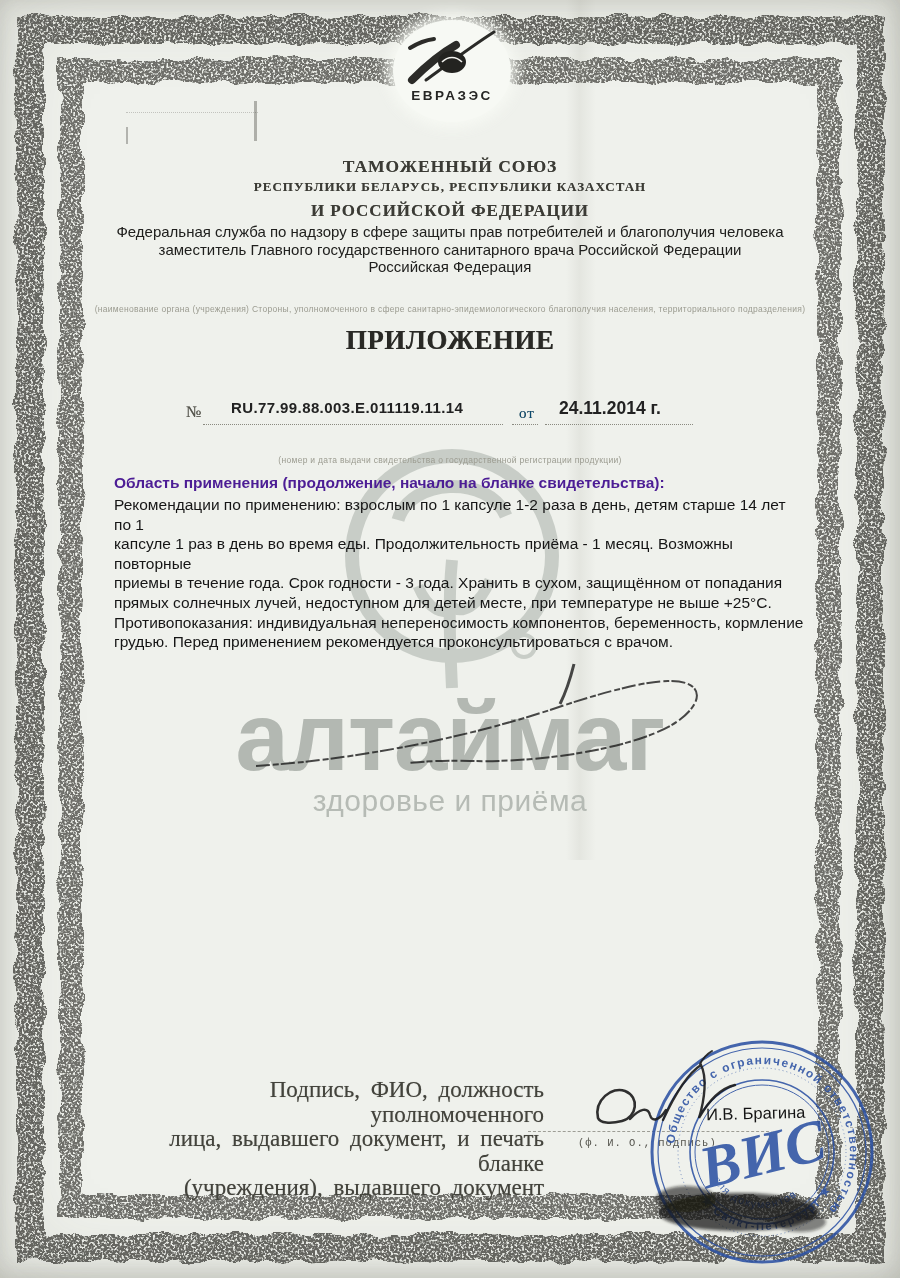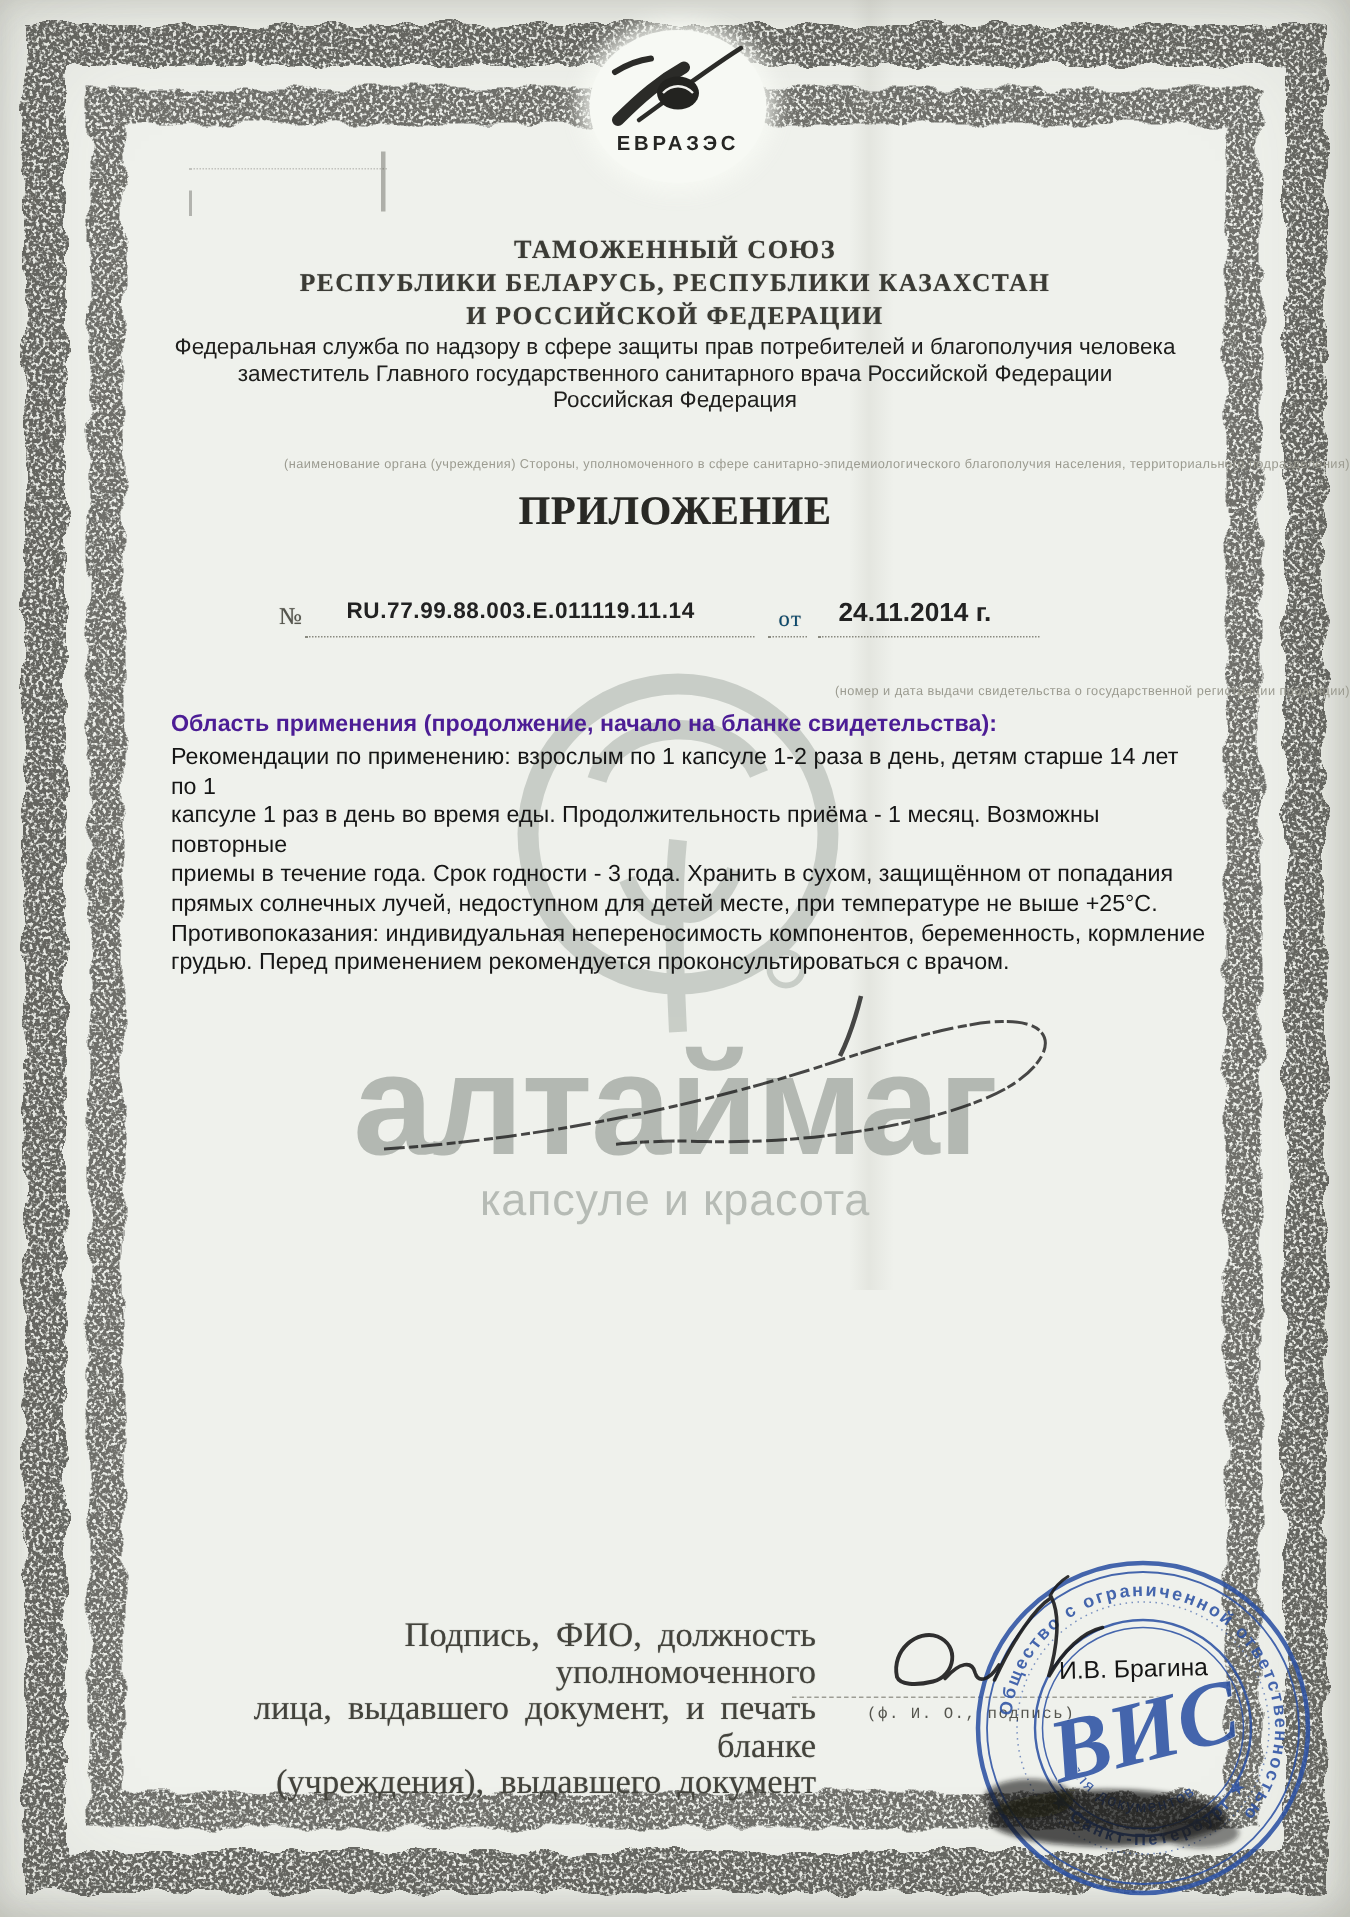--- a/index.html
+++ b/index.html
@@ -5,21 +5,21 @@
   html,body{margin:0;padding:0;background:#d8d8d2;}
   #page{position:relative;width:900px;height:1278px;background:#eff1ec;overflow:hidden;
         font-family:"Liberation Sans",sans-serif;color:#1e1e1e;
         box-shadow:inset 0 0 90px rgba(105,105,92,.20), inset -8px 0 26px rgba(90,90,80,.14), inset 0 -6px 20px rgba(90,90,80,.12);}
   .abs{position:absolute;}
   .ctr{left:0;right:0;text-align:center;}
   
   .hdr-serif{font-family:"Liberation Serif",serif;font-weight:bold;color:#3b3b35;letter-spacing:1px;
              text-shadow:0 0 .6px rgba(55,55,48,.55);}
   .hdr-sans{font-family:"Liberation Sans",sans-serif;color:#20201e;}
-  .fine{font-size:8.5px;color:#9b9b90;letter-spacing:.3px;filter:blur(.35px);text-align:right;}
+  .fine{font-size:8.5px;color:#9b9b90;letter-spacing:.3px;filter:blur(.35px);}
   .title{font-family:"Liberation Serif",serif;font-weight:bold;color:#29292六5;color:#292925;letter-spacing:.5px;
          text-shadow:.4px 0 0 rgba(40,40,36,.7);}
   .dotline{border-bottom:1.6px dotted #8a8a80;height:1px;}
   .dashline{border-top:1.5px dashed #8f8f86;height:1px;}
   
   .bodyline{font-size:15.5px;line-height:19.6px;color:#161616;}
   
   .wm-brand{font-weight:bold;font-size:96px;color:#b3b8b2;letter-spacing:-1px;}
   .wm-tag{font-size:30px;color:#b6bbb5;letter-spacing:.5px;}
   
@@ -58,21 +58,21 @@
     <g stroke="#aab1aa" fill="none" opacity="0.55">
       <circle cx="452" cy="556" r="100" stroke-width="14"></circle>
       <path d="M398,520 C410,478 488,474 506,516" stroke-width="13"></path>
       <path d="M452,560 C448,600 450,645 452,688" stroke-width="12"></path>
       <path d="M418,586 C428,610 446,618 452,606" stroke-width="11"></path>
       <path d="M490,580 C480,606 460,616 452,606" stroke-width="11"></path>
       <circle cx="524" cy="646" r="11" stroke-width="4"></circle>
     </g>
   </svg>
   <div class="abs wm-brand" style="left:0;right:0;top:682px;text-align:center;">алтаймаг</div>
-  <div class="abs wm-tag" style="left:0;right:0;top:784px;text-align:center;">капсуле и красота</div>
+  <div class="abs wm-tag" style="left:0;right:0;top:784px;text-align:center;">здоровье и приёма</div>
 
   <svg class="abs" width="900" height="1278" style="left:0;top:0" aria-hidden="true">
     <g stroke="#1c1c1c" fill="none" opacity="0.8">
       <path d="M256,766 C350,760 460,740 556,708 C606,691 648,681 668,681 C703,680 706,701 678,721 C646,744 556,763 470,761 C440,760 420,762 408,763" stroke-width="2" stroke-dasharray="14 3 6 2"></path>
       <path d="M574,664 C570,680 566,692 560,704" stroke-width="3"></path>
     </g>
   </svg>
 
   <div class="abs" style="left:393px;top:20px;width:118px;height:102px;background:#f7f9f4;border-radius:50%;box-shadow:0 0 14px 6px rgba(247,249,244,.9);"></div>
   <svg class="abs" width="160" height="110" style="left:380px;top:18px" aria-hidden="true">
@@ -84,21 +84,21 @@
     <ellipse cx="72" cy="44" rx="14" ry="11" fill="#232320"></ellipse>
     <path d="M62,44 C68,38 76,38 82,44" stroke="#f2f2ee" stroke-width="1.6" fill="none"></path>
   </svg>
   <div class="abs" style="left:393px;top:88px;width:118px;text-align:center;font-weight:bold;font-size:13.5px;letter-spacing:2.5px;color:#262624;">ЕВРАЗЭС</div>
 
   <div class="abs remnant" style="left:126px;top:127px;height:17px;opacity:.6;"></div>
   <div class="abs remnant" style="left:254px;top:101px;height:40px;border-left-width:3px;opacity:.65;"></div>
   <div class="abs" style="left:126px;top:112px;width:132px;border-top:1px dotted rgba(60,60,52,.25);"></div>
 
   <div class="abs ctr hdr-serif" style="top:156px;font-size:17.5px;">ТАМОЖЕННЫЙ СОЮЗ</div>
-  <div class="abs ctr hdr-serif" style="top:179px;font-size:17px;">РЕСПУБЛИКИ БЕЛАРУСЬ, РЕСПУБЛИКИ КАЗАХСТАН</div>
+  <div class="abs ctr hdr-serif" style="top:179px;font-size:13px;">РЕСПУБЛИКИ БЕЛАРУСЬ, РЕСПУБЛИКИ КАЗАХСТАН</div>
   <div class="abs ctr hdr-serif" style="top:201px;font-size:17px;">И РОССИЙСКОЙ ФЕДЕРАЦИИ</div>
   <div class="abs ctr hdr-sans" style="top:223px;font-size:15px;">Федеральная служба по надзору в сфере защиты прав потребителей и благополучия человека</div>
   <div class="abs ctr hdr-sans" style="top:241px;font-size:15px;">заместитель Главного государственного санитарного врача Российской Федерации</div>
   <div class="abs ctr hdr-sans" style="top:258px;font-size:15px;">Российская Федерация</div>
   <div class="abs ctr fine" style="top:304px;">(наименование органа (учреждения) Стороны, уполномоченного в сфере санитарно-эпидемиологического благополучия населения, территориального подразделения)</div>
 
   <div class="abs ctr title" style="top:325px;font-size:27px;">ПРИЛОЖЕНИЕ</div>
 
   <div class="abs hdr-serif" style="left:186px;top:403px;font-size:16px;font-weight:normal;color:#55554d;">№</div>
   <div class="abs" style="left:231px;top:399px;font-size:15px;font-weight:600;letter-spacing:.4px;color:#222;">RU.77.99.88.003.Е.011119.11.14</div>

